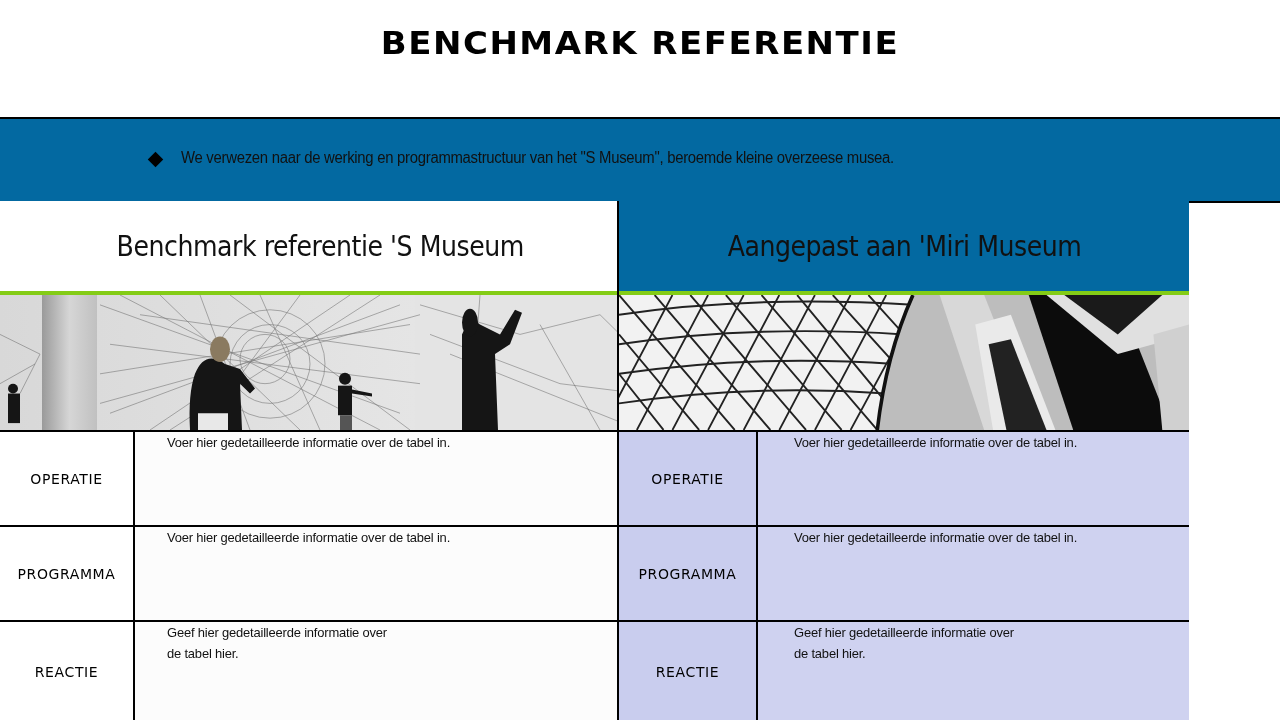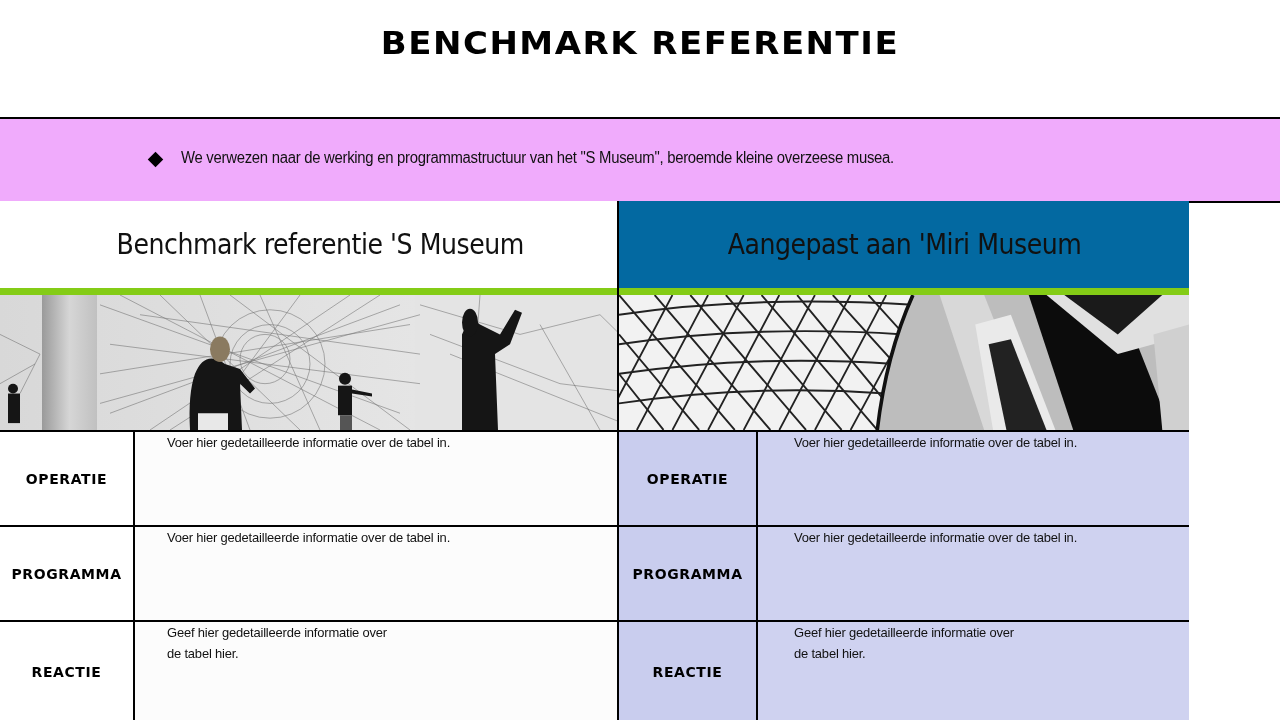--- a/index.html
+++ b/index.html
@@ -12,42 +12,42 @@
       padding-bottom: 8px;
     }
     .title span {
       font-family: "DejaVu Sans", sans-serif; font-weight: 900;
       font-size: 34px; letter-spacing: 1.5px; transform: scaleY(0.92);
       display: inline-block;
     }
 
     .intro {
       position: absolute; left: 0; top: 117px; width: 1280px; height: 86px;
-      background: #f0abfc;
+      background: #0369a1;
       border-top: 2px solid #000; border-bottom: 2px solid #000;
     }
     .intro .bullet {
       position: absolute; left: 150px; top: 35px; width: 11px; height: 11px;
       background: #000; transform: rotate(45deg);
     }
     .intro .text {
       position: absolute; left: 181px; top: 30px;
       font-family: "Liberation Sans Narrow", "Liberation Sans", sans-serif;
       font-size: 16px; letter-spacing: -0.3px; color: #111;
       transform: scaleX(0.93); transform-origin: left center; white-space: nowrap;
     }
 
     .col {
       position: absolute; top: 201px; height: 519px;
     }
     .col.left { left: 0; width: 640px; background: #ffffff; }
     .col.right { left: 617px; width: 572px; background: #0369a1; border-left: 2px solid #000; }
 
     .col-head {
-      height: 94px; border-bottom: 7px solid #84cc16;
+      height: 94px; border-bottom: 4px solid #84cc16;
       display: flex; align-items: center; justify-content: center;
     }
     .col-head span {
       font-family: "DejaVu Sans", sans-serif; font-size: 28px; font-weight: 400;
       letter-spacing: -0.5px; transform: scaleX(0.9); display: inline-block; color: #111;
     }
 
     .photo {
       height: 137px; border-bottom: 2px solid #000; overflow: hidden; position: relative;
     }
@@ -57,21 +57,21 @@
       position: relative; height: 95px; border-bottom: 2px solid #000;
       display: flex;
     }
     .row.last { border-bottom: none; height: 100px; }
     .row .label {
       width: 135px; border-right: 2px solid #000;
       display: flex; align-items: center; justify-content: center;
     }
     .col.right .row .label { width: 139px; }
     .row .label span {
-      font-family: "DejaVu Sans", sans-serif; font-weight: 700; font-size: 14px;
+      font-family: "DejaVu Sans", sans-serif; font-weight: 400; font-size: 14px;
       letter-spacing: 0.6px; transform: scaleY(0.95); display: inline-block;
     }
     .row .body {
       flex: 1; padding-left: 32px; 
       background: #fcfcfc;
     }
     .col.right .row .body { background: #cfd2f0; padding-left: 36px; }
     .row .body p {
       font-family: "Liberation Sans", sans-serif; font-size: 13.5px; line-height: 21px;
       width: 300px; color: #111; letter-spacing: -0.2px;

